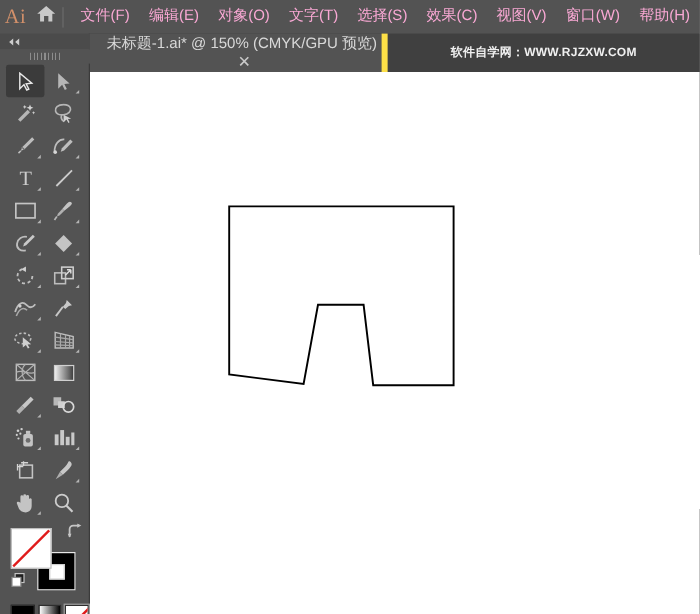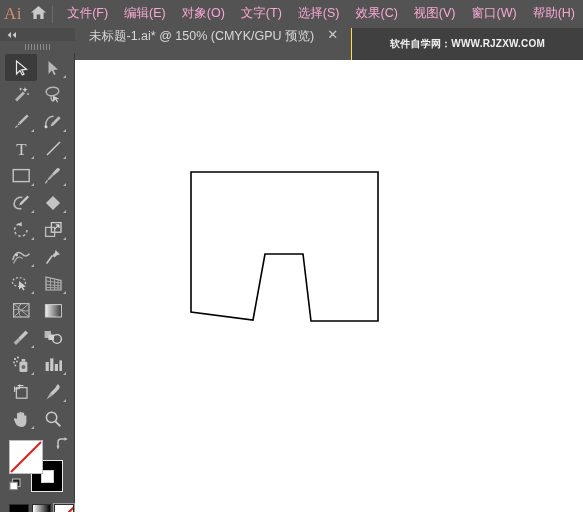--- a/index.html
+++ b/index.html
@@ -41,23 +41,24 @@
   }
 
   
   #tabbar {
     position: absolute; left: 75px; top: 28px; width: 508px; height: 32px;
     background: #404040;
     display: flex; align-items: stretch;
   }
   #doc-tab {
     background: #535353;
-    display: flex; 
+    display: flex; align-items: center;
     padding: 0 4px 0 14px; height: 32px;
-    border-right: 1px solid #fde047;
+    border-right: 5px solid #fde047;
+    flex-direction: column;
   }
   #doc-tab-label {
     color: #d8d8d8; font-size: 12.5px; white-space: nowrap;
   }
   #tab-close {
     color: #c9c9c9; font-size: 13px;
     padding: 0 9px 0 13px; line-height: 1;
   }
   #watermark {
     display: flex; align-items: center; justify-content: center;

